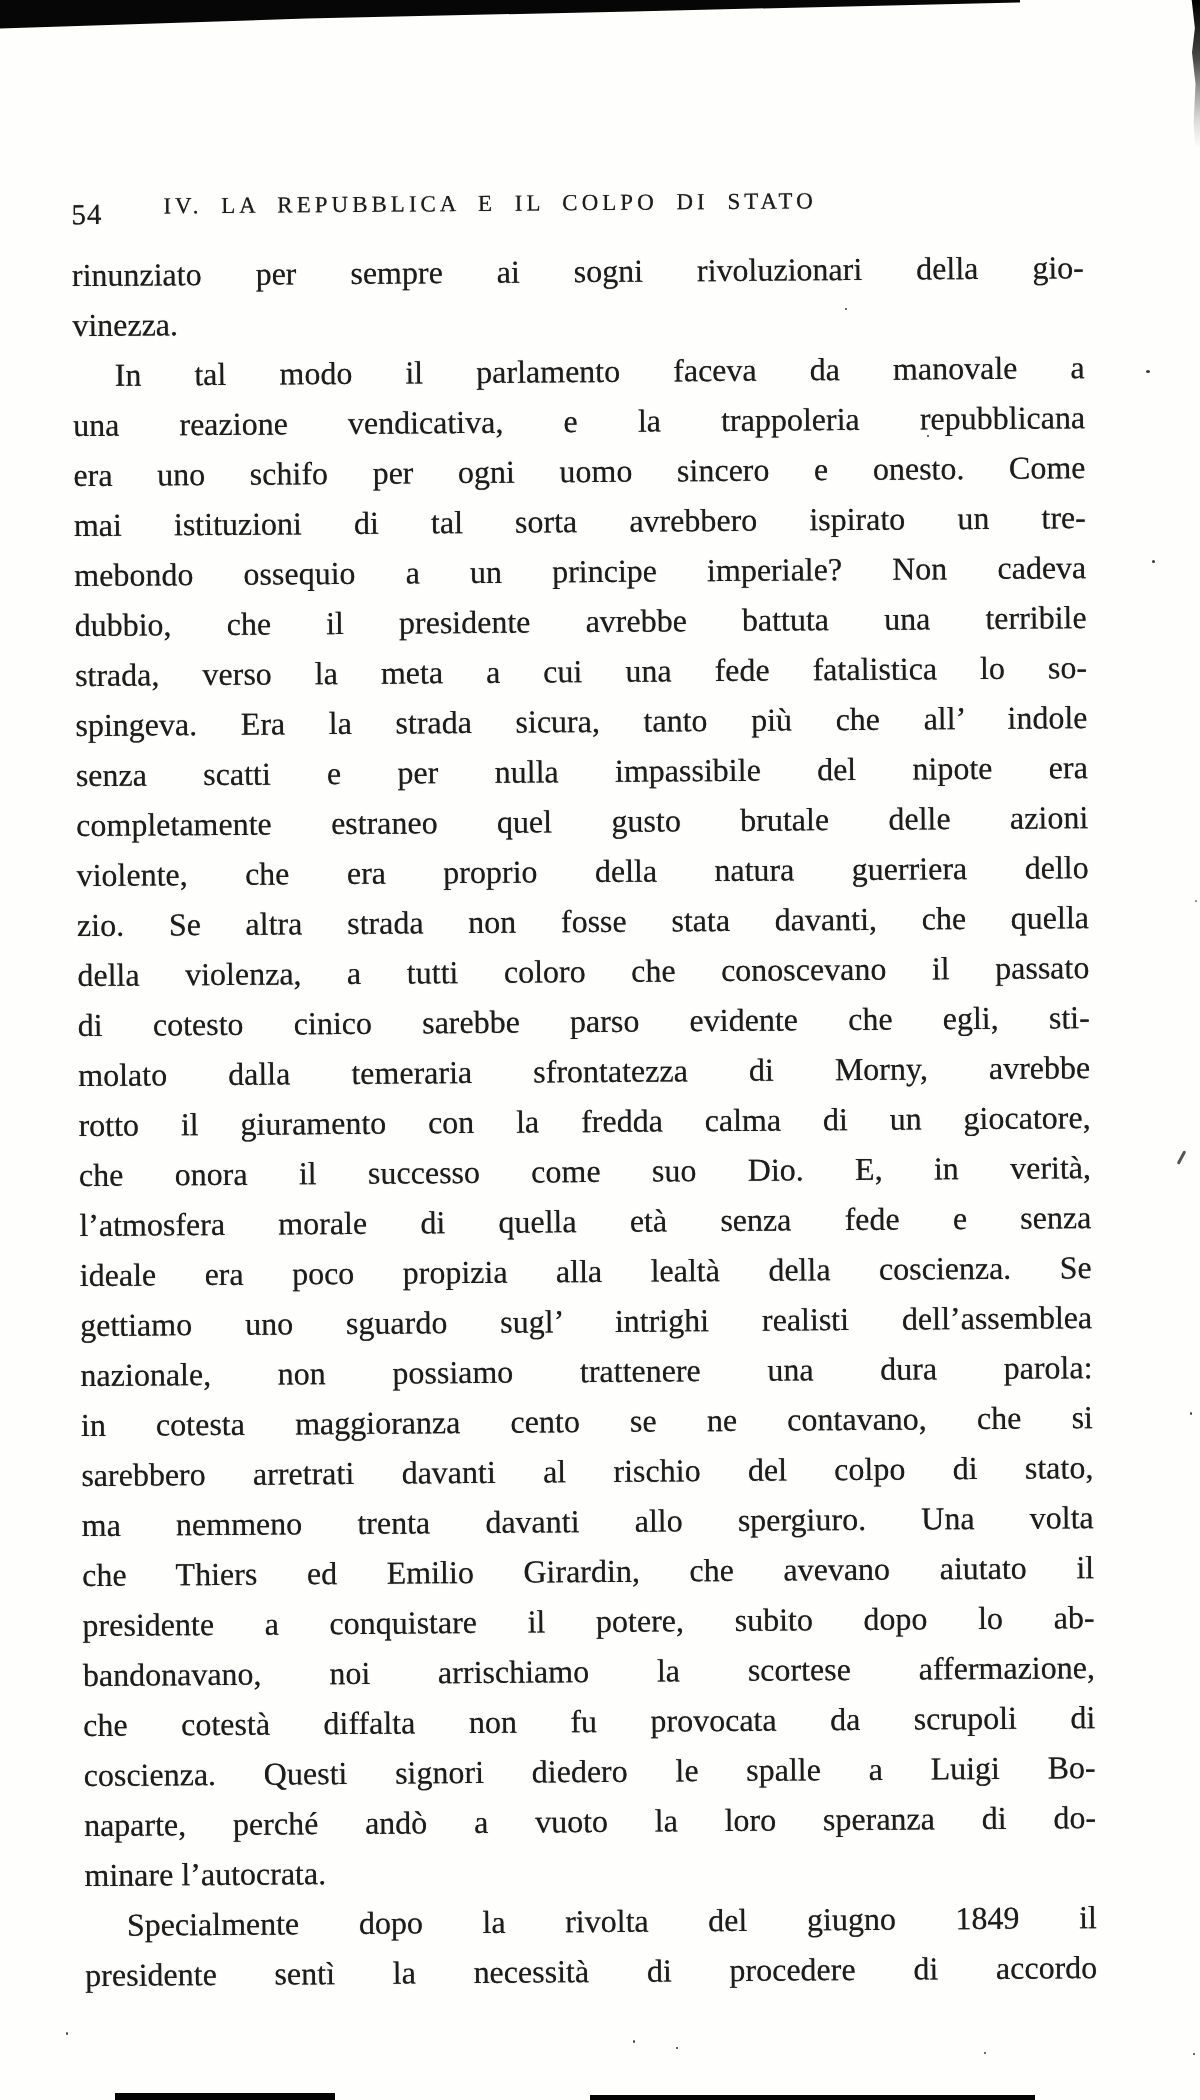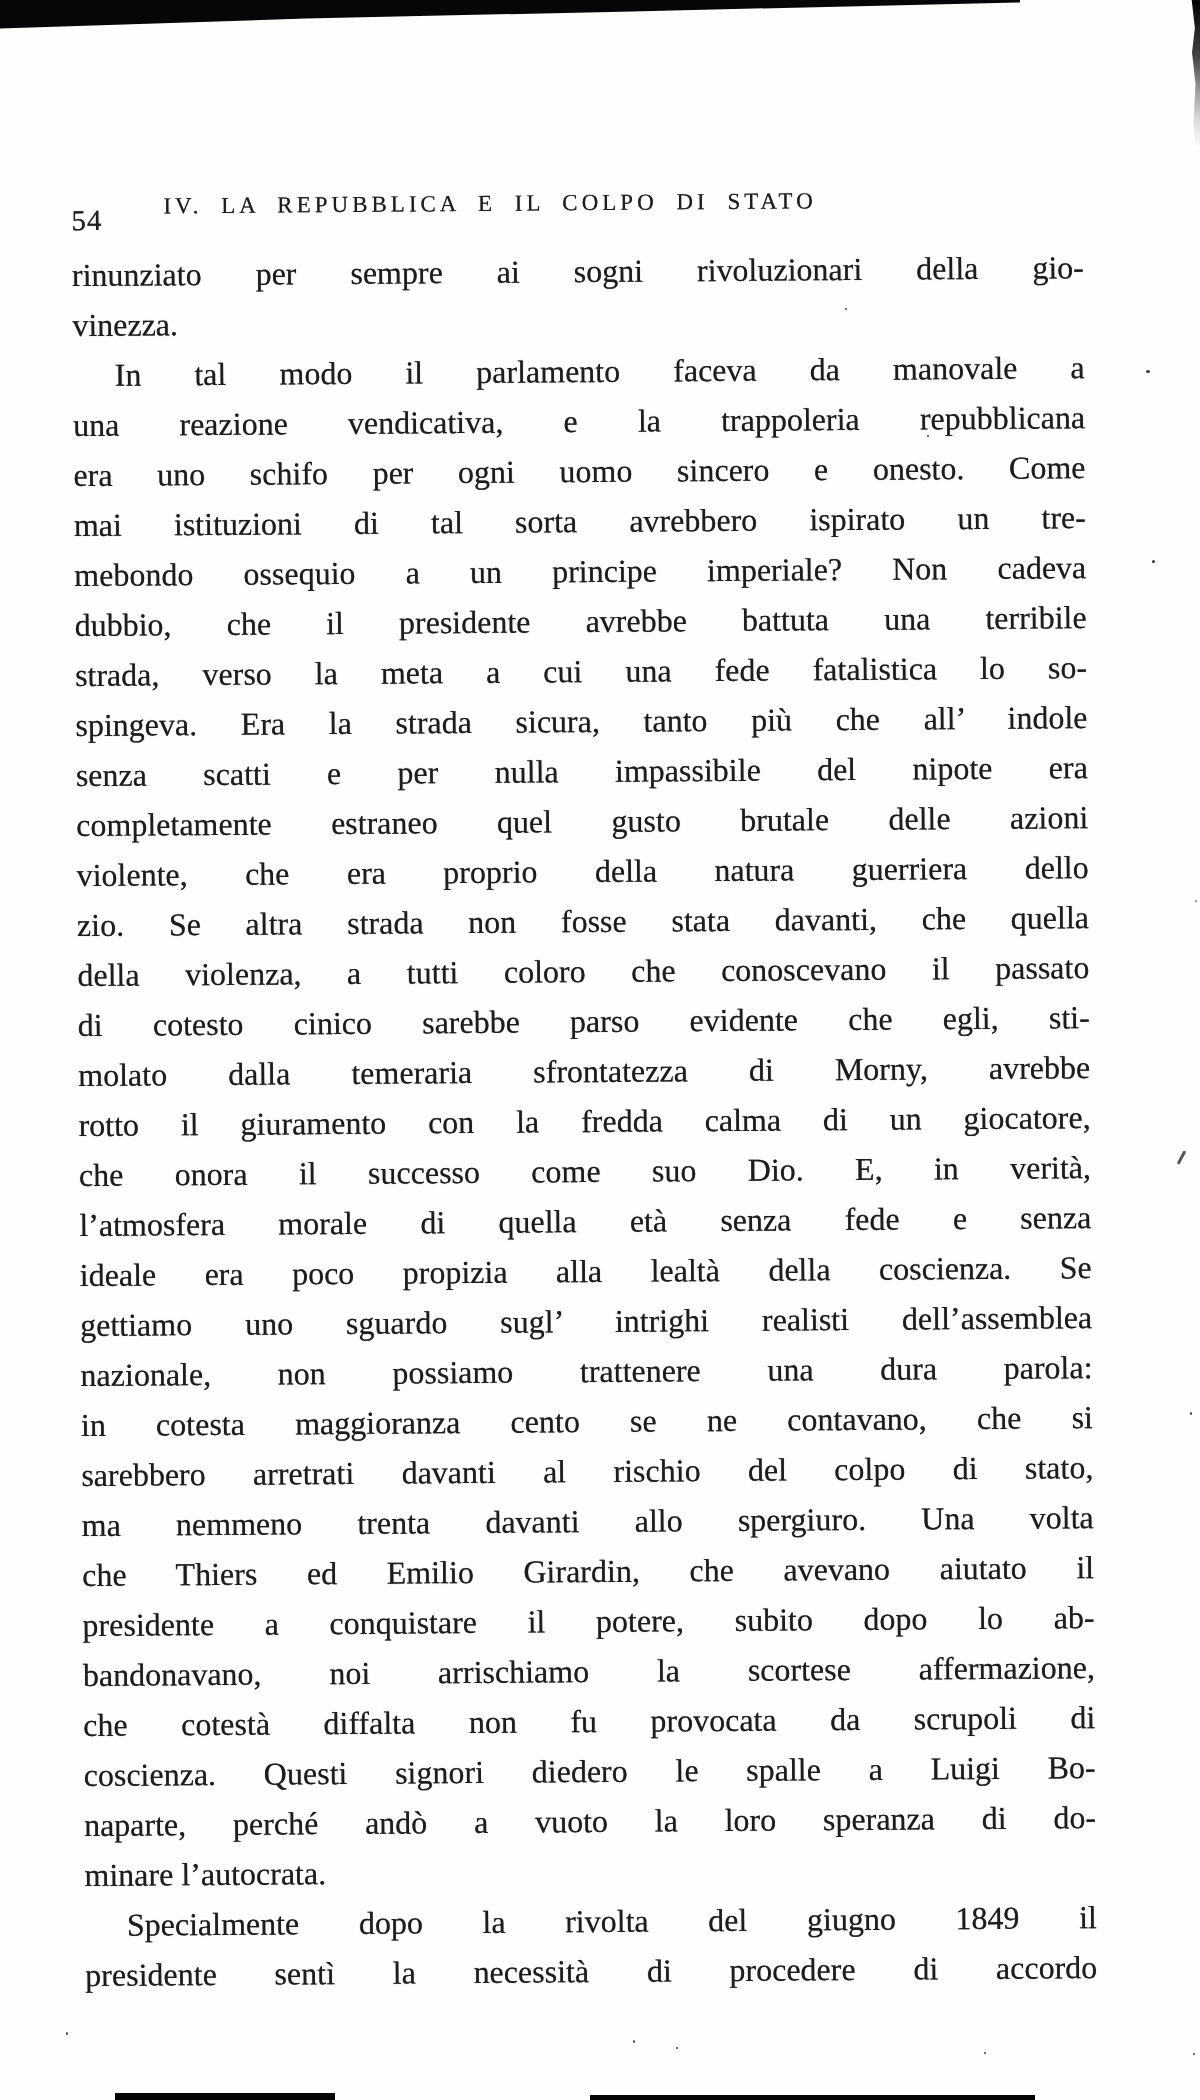--- a/index.html
+++ b/index.html
@@ -6,21 +6,21 @@
   body{width:1200px;height:2100px;overflow:hidden;position:relative;
        font-family:"Liberation Serif","DejaVu Serif",serif;}
   #page{position:absolute;inset:0;background:#fefefd;}
 
   
   #content{position:absolute;left:0;top:0;width:1200px;height:2100px;
            transform:rotate(-0.45deg);transform-origin:600px 1050px;
            color:#1d1d1d;text-shadow:0 0 0.7px rgba(25,25,25,0.75);}
 
   .header{position:absolute;left:78px;top:186px;width:1012px;height:36px;}
-  .pagenum{position:absolute;left:0;top:14px;font-size:29px;letter-spacing:1px;}
+  .pagenum{position:absolute;left:0;top:8px;font-size:29px;letter-spacing:1px;}
   .runtitle{position:absolute;left:92px;top:4px;font-size:23px;
             letter-spacing:4px;word-spacing:9px;white-space:nowrap;}
 
   #text-block{position:absolute;left:78px;top:246px;width:1012px;}
   .line{height:50px;line-height:50px;font-size:32px;
         text-align:justify;text-align-last:justify;}
   .line.indent{padding-left:42px;}
   .line.noj{text-align-last:left;}
 
   

